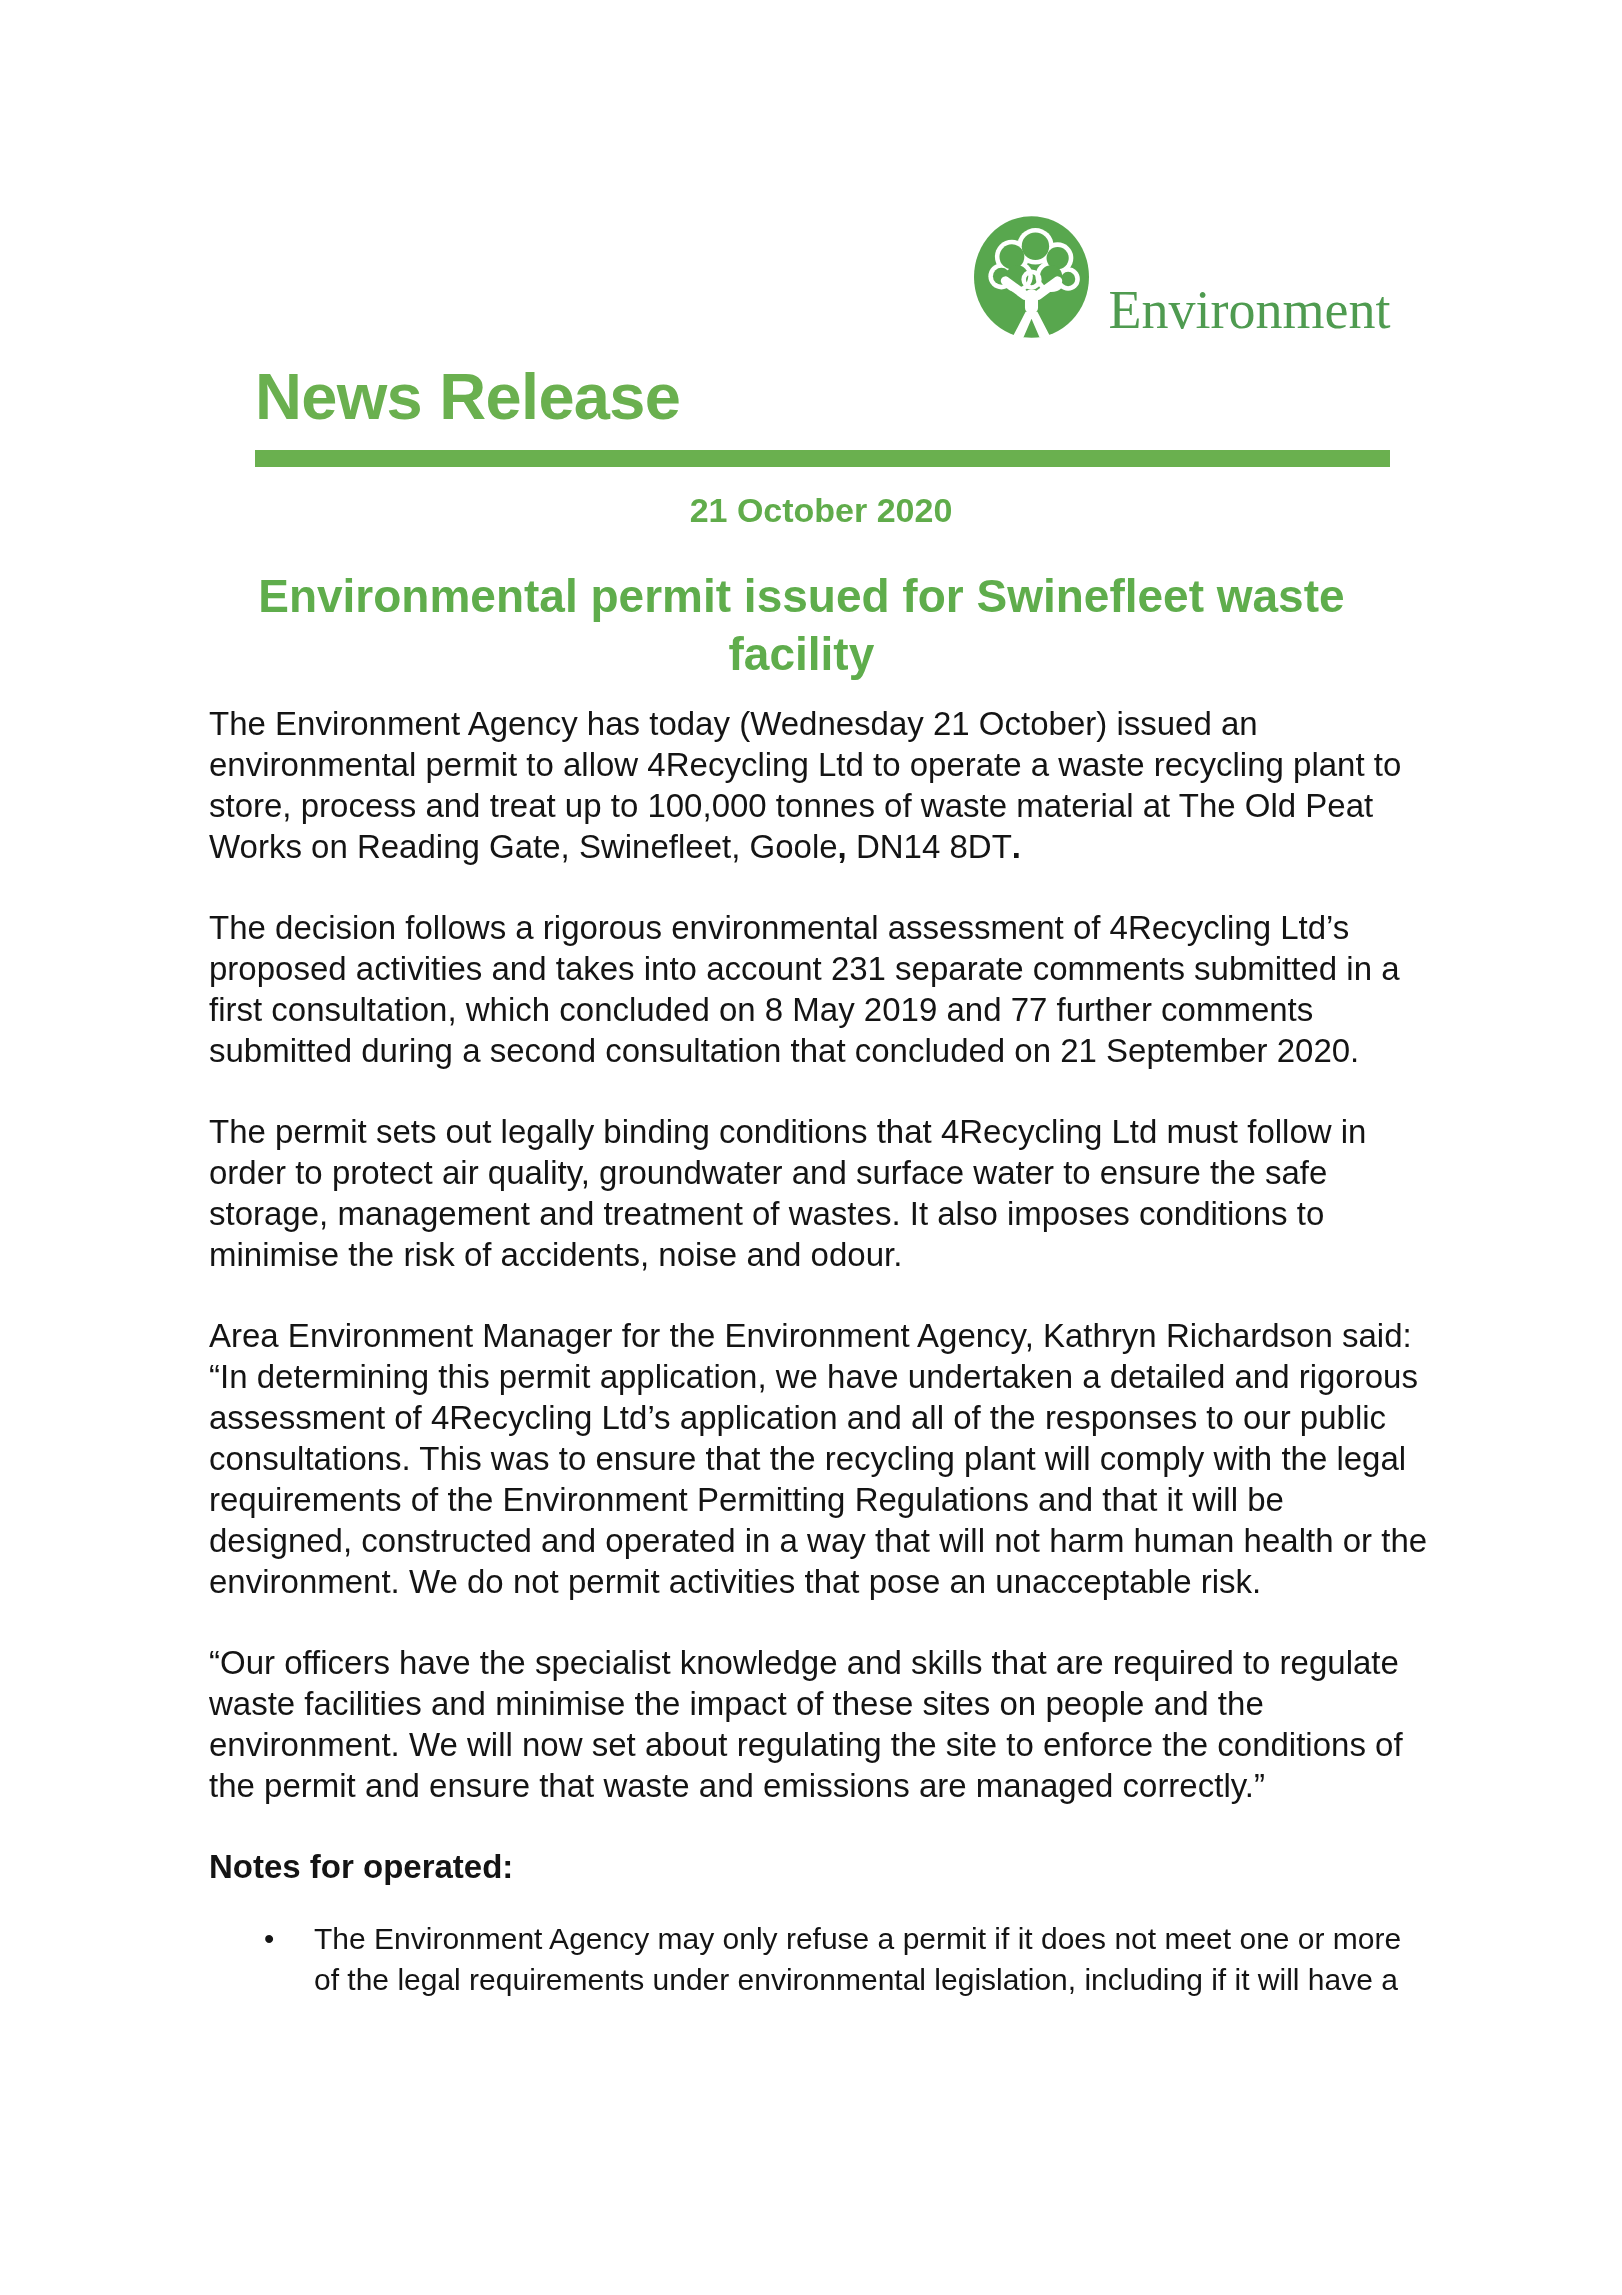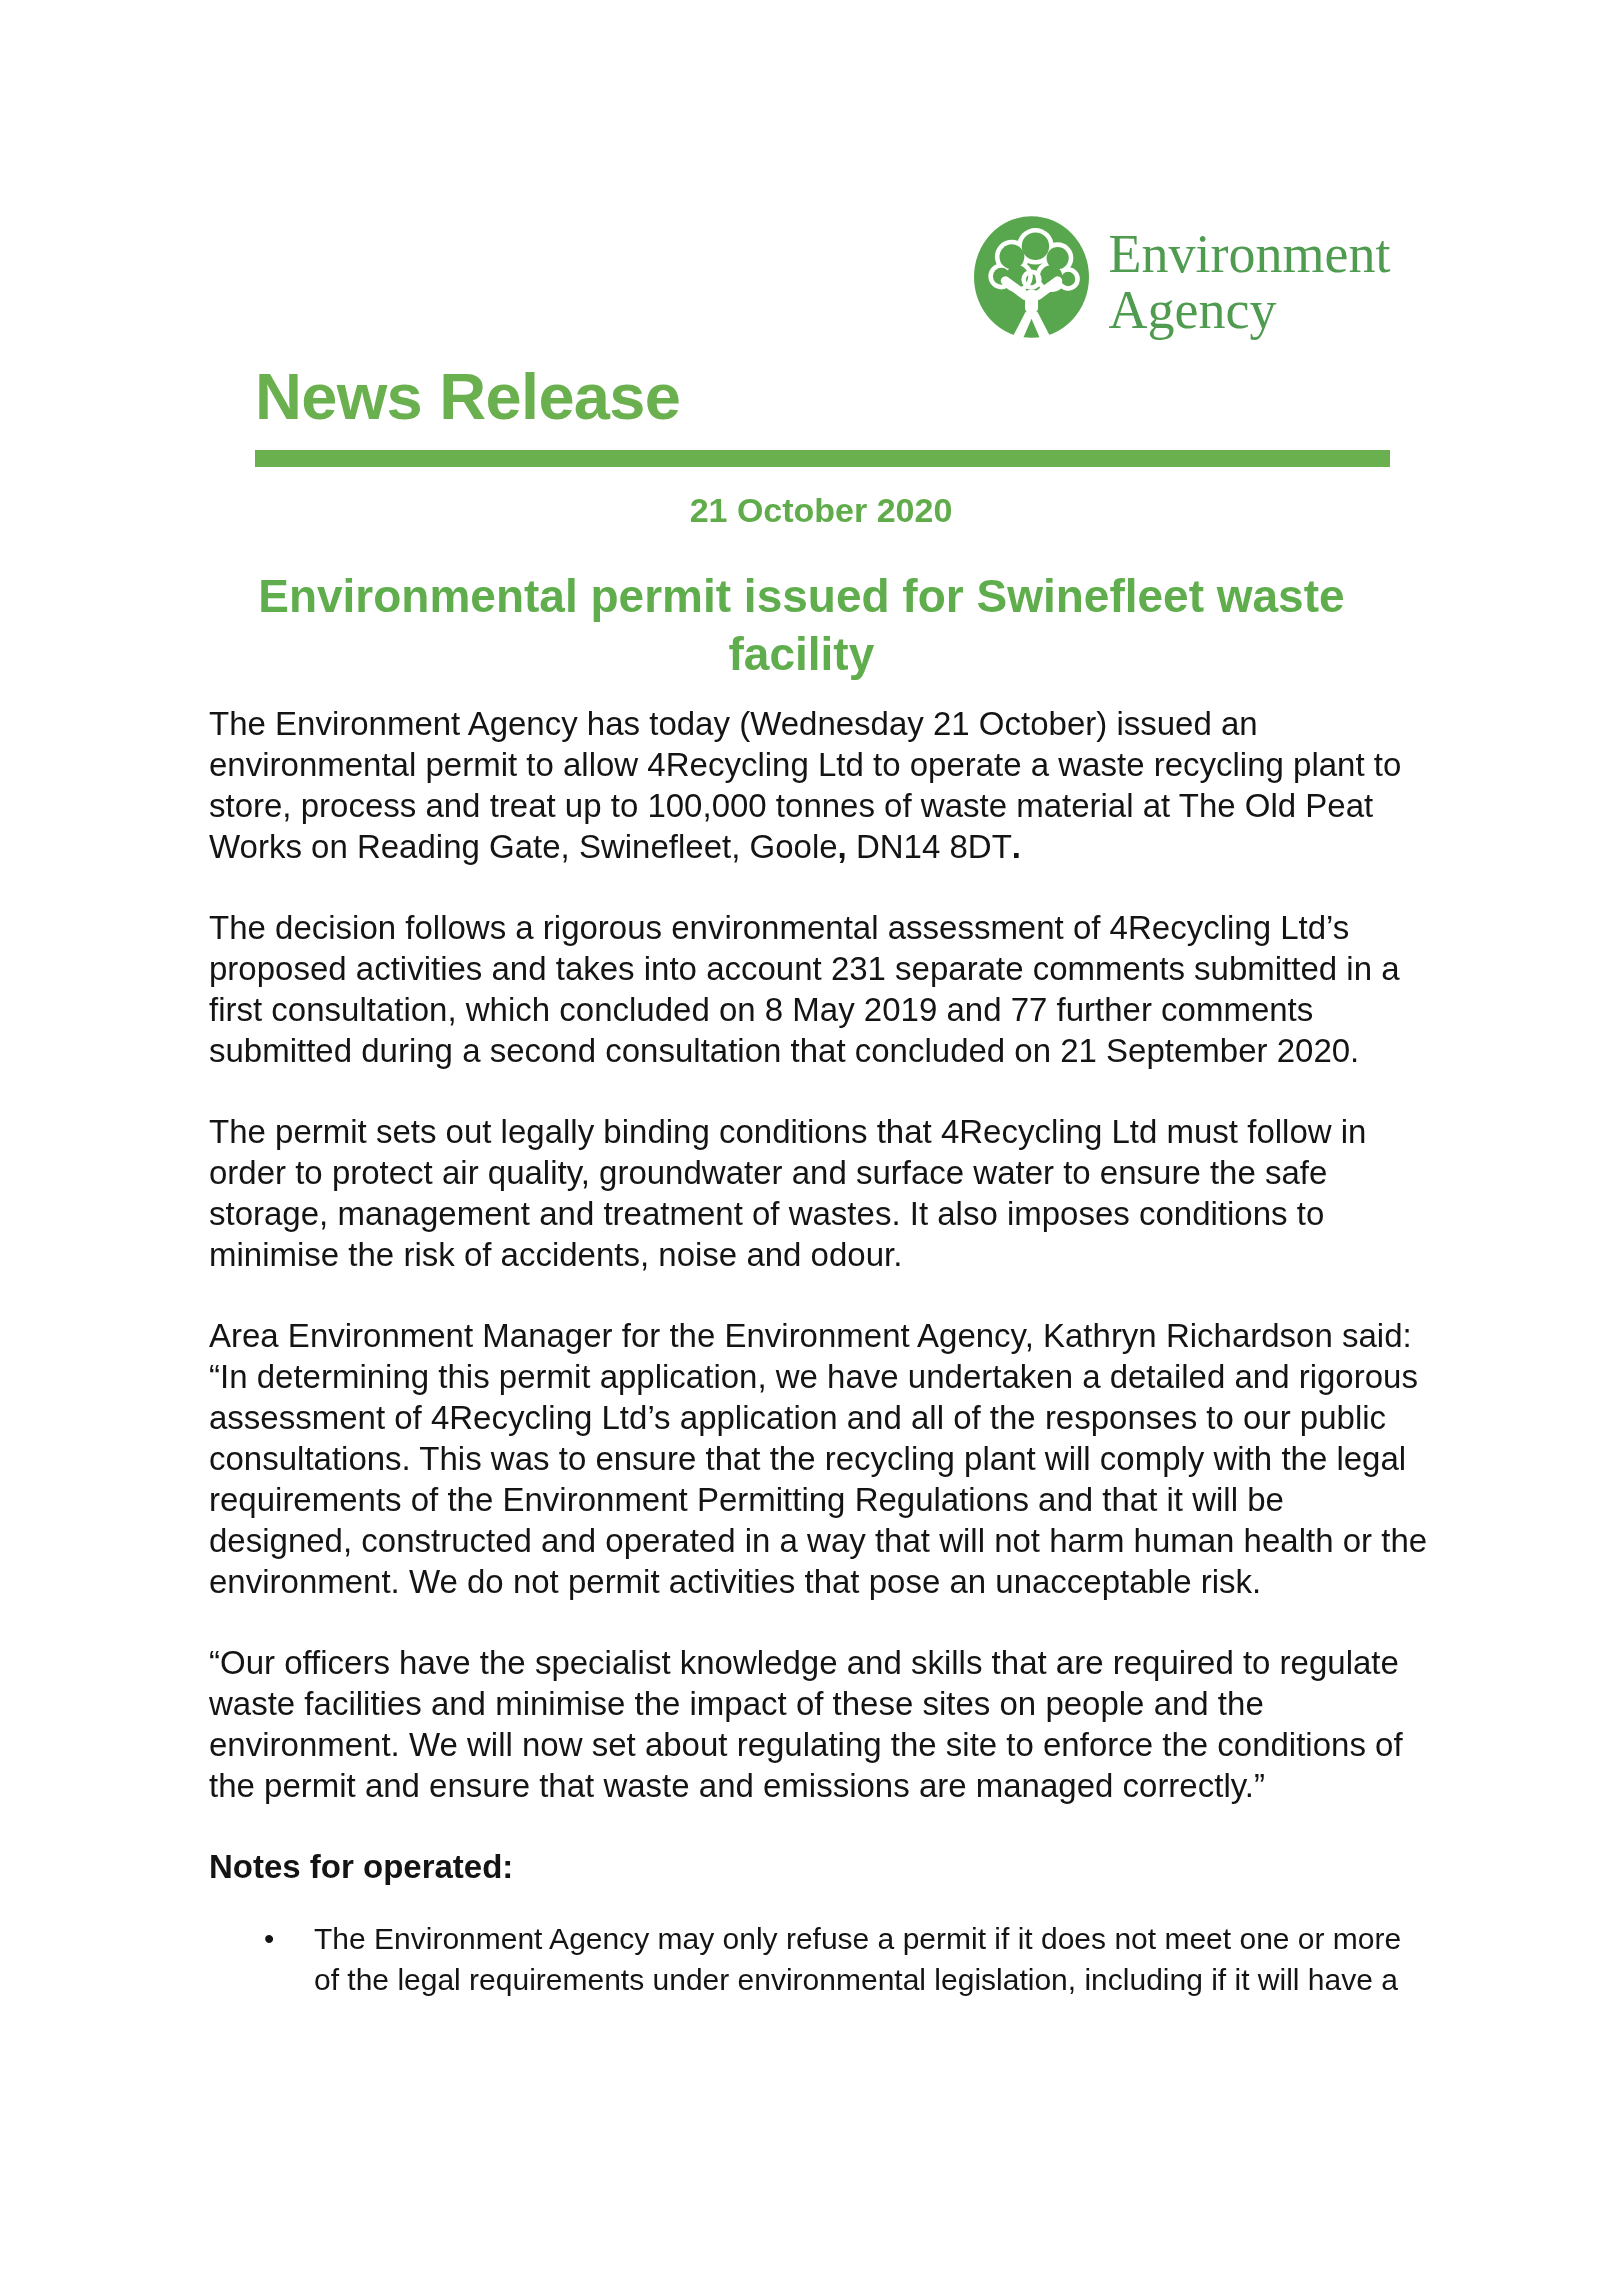--- a/index.html
+++ b/index.html
@@ -103,21 +103,20 @@
         <circle cx="118" cy="92" r="17"></circle>
       </g>
 
       <circle cx="88" cy="97" r="12" fill="none" stroke="#ffffff" stroke-width="7"></circle>
       <path d="M 78 121 L 48 99 M 98 121 L 128 99" stroke="#ffffff" stroke-width="14" stroke-linecap="round" fill="none"></path>
       <rect x="78" y="112" width="20" height="36" rx="8" fill="#ffffff"></rect>
       <polygon points="79,146 59,185 76,185 88,157 100,185 117,185 97,146" fill="#ffffff"></polygon>
     </svg>
     <div class="logo-text">
       <div>Environment</div>
-      <div>Agency</div>
     </div>
   </div>
 
   <h1 class="masthead">News Release</h1>
   <div class="rule"></div>
   <div class="dateline">21 October 2020</div>
 
   <div class="content">
 
     <h2 class="headline">Environmental permit issued for Swinefleet waste facility</h2>

